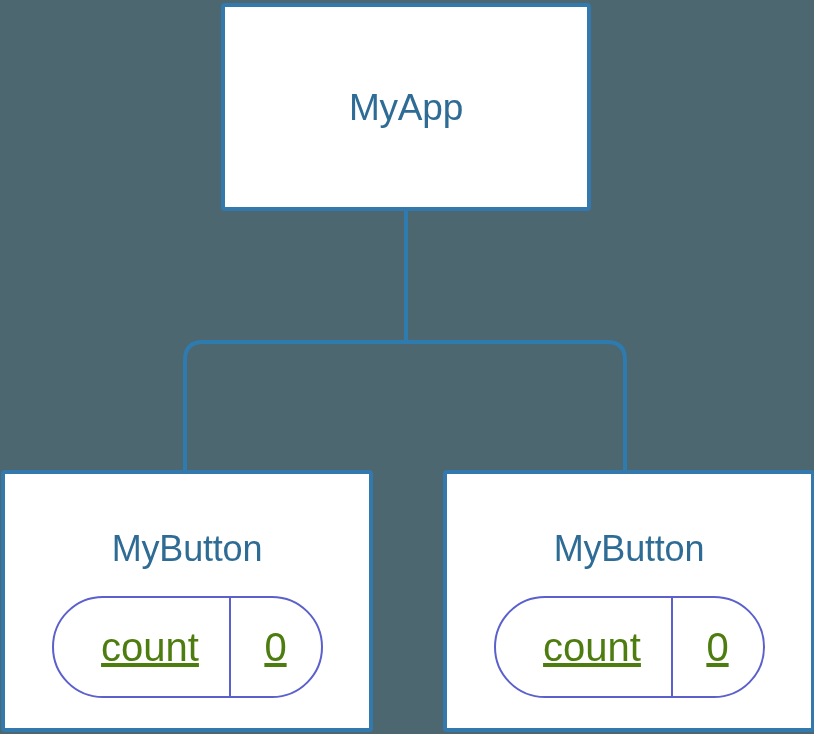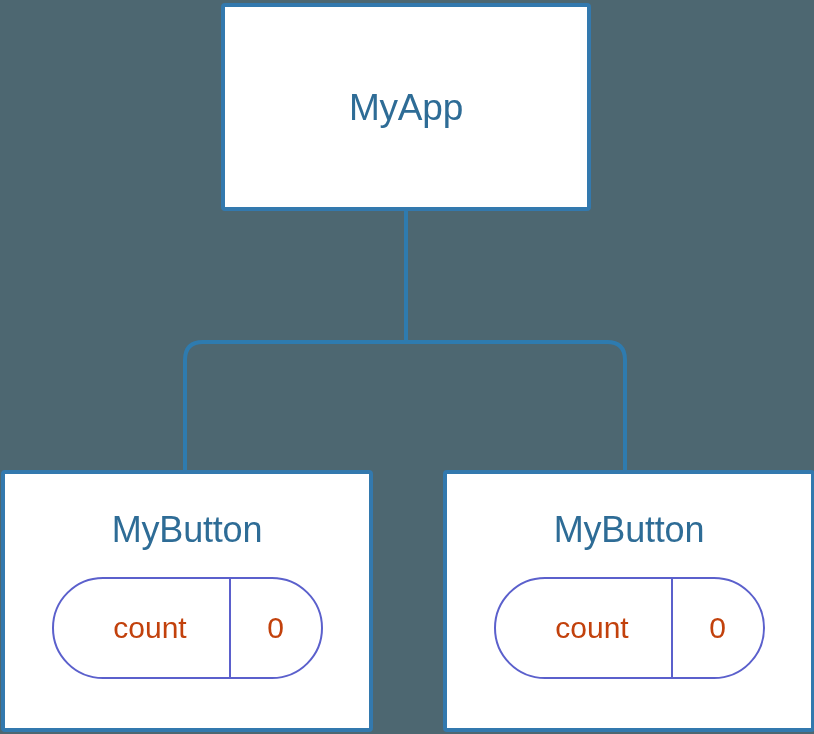--- a/index.html
+++ b/index.html
@@ -49,21 +49,21 @@
     top: 3px;
     width: 370px;
     height: 208px;
     justify-content: center;
   }
 
   .node-leaf {
     top: 470px;
     width: 372px;
     height: 262px;
-    padding-top: 38px;
+    padding-top: 57px;
   }
 
   .node-leaf.left  { left: 1px; }
   .node-leaf.right { left: 443px; }
 
   .node-title {
     color: #2e6c96;
     font-size: 37px;
     line-height: 1;
     letter-spacing: -0.2px;
@@ -85,25 +85,26 @@
     box-sizing: border-box;
     overflow: hidden;
     background: #ffffff;
   }
 
   .pill-key,
   .pill-val {
     display: flex;
     align-items: center;
     justify-content: center;
-    color: #c2410c;
-    font-size: 30px;
+    color: #4d7c0f;
+    font-size: 40px;
     line-height: 1;
     white-space: nowrap;
     box-sizing: border-box;
+    text-decoration: underline;
   }
 
   .pill-key {
     width: 175px;
     padding-left: 18px;
   }
 
   .pill-val {
     width: 92px;
     border-left: 2.5px solid #5b60cc;

